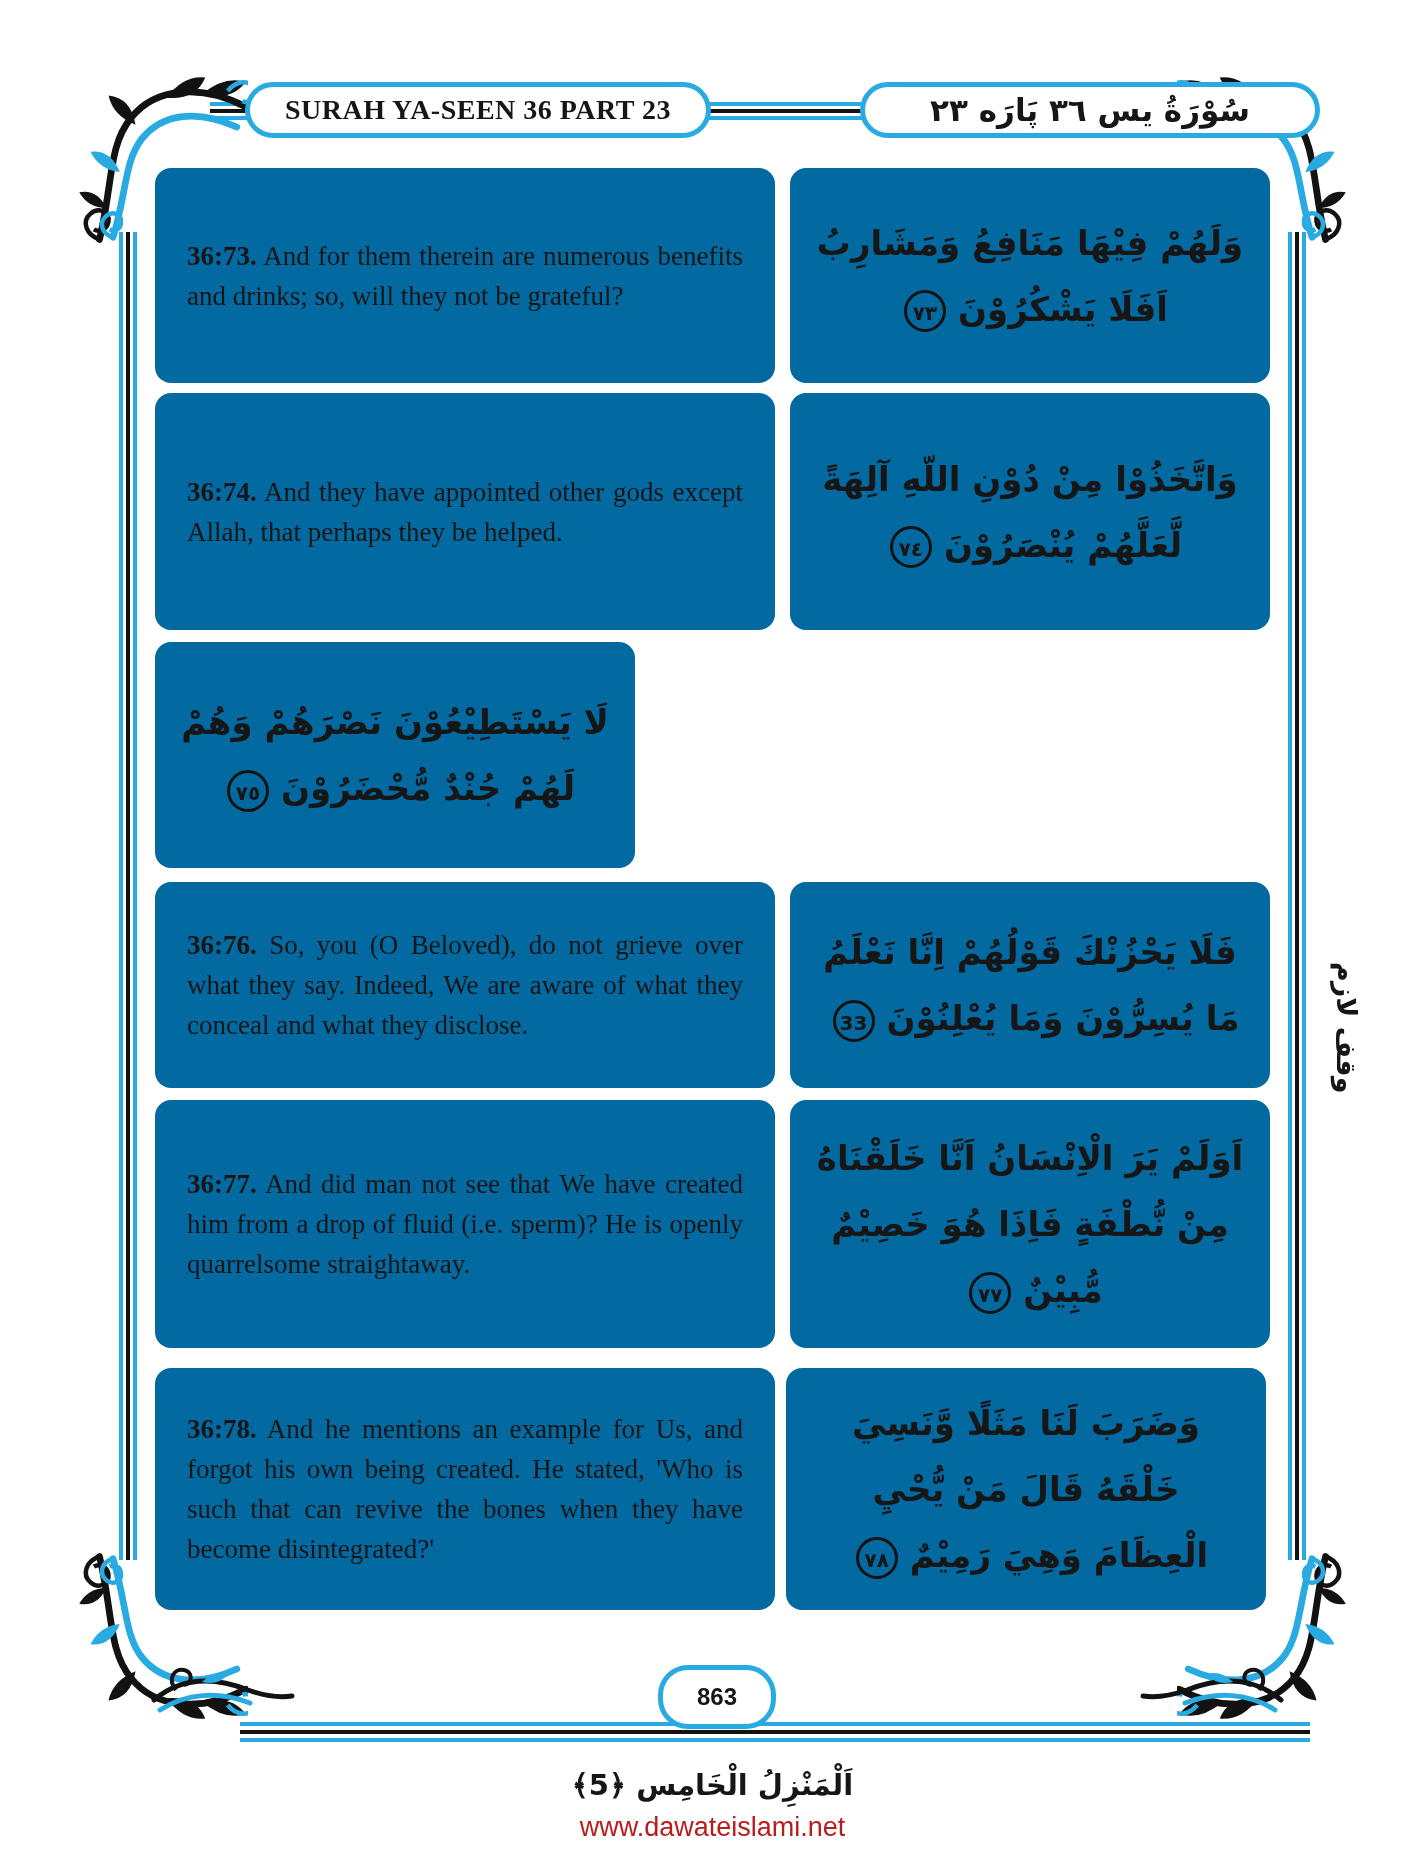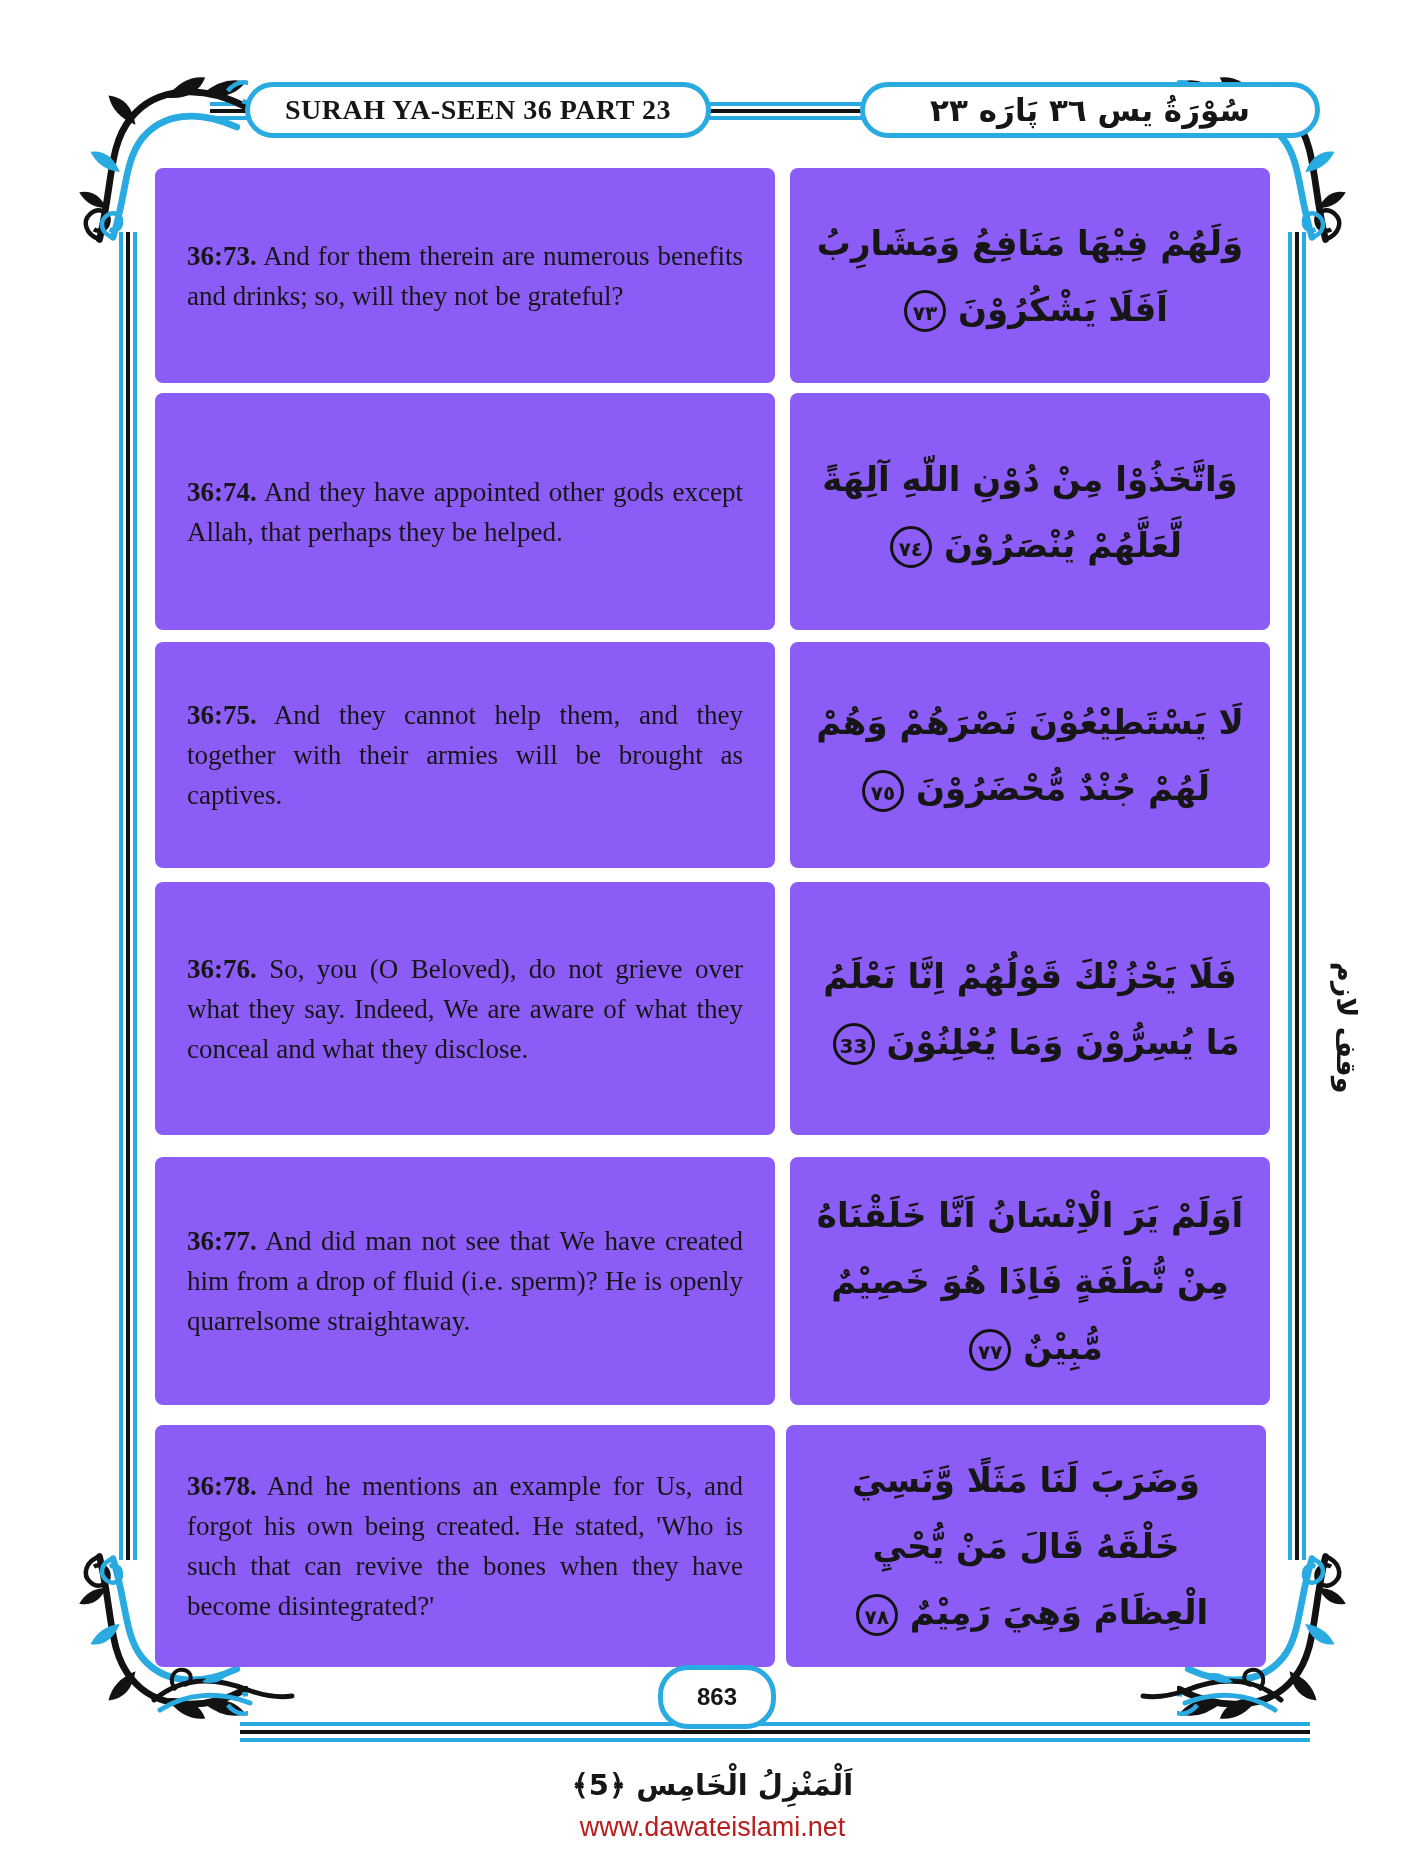--- a/index.html
+++ b/index.html
@@ -18,21 +18,21 @@
     position:absolute;top:82px;height:56px;background:#ffffff;
     border:5px solid #29abe2;border-radius:30px;z-index:5;
     display:flex;align-items:center;justify-content:center;box-sizing:border-box;
   }
   .banner-en{left:245px;width:466px;font-weight:bold;font-size:28px;letter-spacing:.5px;font-family:"Liberation Serif",serif;}
   .banner-ar{left:860px;width:460px;font-weight:bold;font-size:31px;font-family:"DejaVu Sans",sans-serif;direction:rtl;}
   
   .content{position:absolute;left:155px;top:168px;width:1115px;z-index:3;}
   .row{display:flex;gap:15px;}
   .box{
-    background:#8b5cf6;border-radius:8px;box-sizing:border-box;
+    background:#0369a1;border-radius:16px;box-sizing:border-box;
     display:flex;align-items:center;justify-content:center;overflow:hidden;
   }
   .en-box{width:620px;}
   .ar-box{width:480px;}
   .en-box p{
     margin:0;padding:16px 32px;font-size:27px;line-height:40px;
     text-align:justify;font-family:"Liberation Serif",serif;
   }
   .vref{font-weight:bold;}
   .ar-box p{
@@ -41,21 +41,21 @@
     font-size:34px;line-height:66px;
   }
   .ayah-circle{
     display:inline-block;width:42px;height:42px;line-height:40px;
     border:3px solid #121212;border-radius:50%;text-align:center;
     font-size:20px;margin:0 12px;vertical-align:middle;box-sizing:border-box;
   }
   .r1{height:215px;margin-bottom:10px;}
   .r2{height:237px;margin-bottom:12px;}
   .r3{height:226px;margin-bottom:14px;}
-  .r4{height:253px;margin-bottom:22px;}
+  .r4{height:206px;margin-bottom:12px;}
   .r5{height:248px;margin-bottom:20px;}
   .r6{height:242px;margin-bottom:0;gap:11px;}
   
   .margin-note{
     position:absolute;left:1318px;top:928px;height:200px;width:56px;
     writing-mode:vertical-rl;text-orientation:mixed;
     font-family:"DejaVu Sans",sans-serif;font-weight:bold;font-size:27px;
     display:flex;align-items:center;justify-content:center;z-index:4;
   }
   
@@ -165,23 +165,20 @@
     <div class="row r2">
       <div class="box en-box">
         <p><span class="vref">36:74.</span> <span>And they have appointed other gods except Allah, that perhaps they be helped.</span></p>
       </div>
       <div class="box ar-box">
         <p><span>وَاتَّخَذُوْا مِنْ دُوْنِ اللّهِ آلِهَةً لَّعَلَّهُمْ يُنْصَرُوْنَ</span><span class="ayah-circle">٧٤</span></p>
       </div>
     </div>
 
     <div class="row r3">
-      <div class="box en-box">
-        <p><span class="vref">36:75.</span> <span>And they cannot help them, and they together with their armies will be brought as captives.</span></p>
-      </div>
       <div class="box ar-box">
         <p><span>لَا يَسْتَطِيْعُوْنَ نَصْرَهُمْ وَهُمْ لَهُمْ جُنْدٌ مُّحْضَرُوْنَ</span><span class="ayah-circle">٧٥</span></p>
       </div>
     </div>
 
     <div class="row r4">
       <div class="box en-box">
         <p><span class="vref">36:76.</span> <span>So, you (O Beloved), do not grieve over what they say. Indeed, We are aware of what they conceal and what they disclose.</span></p>
       </div>
       <div class="box ar-box">

